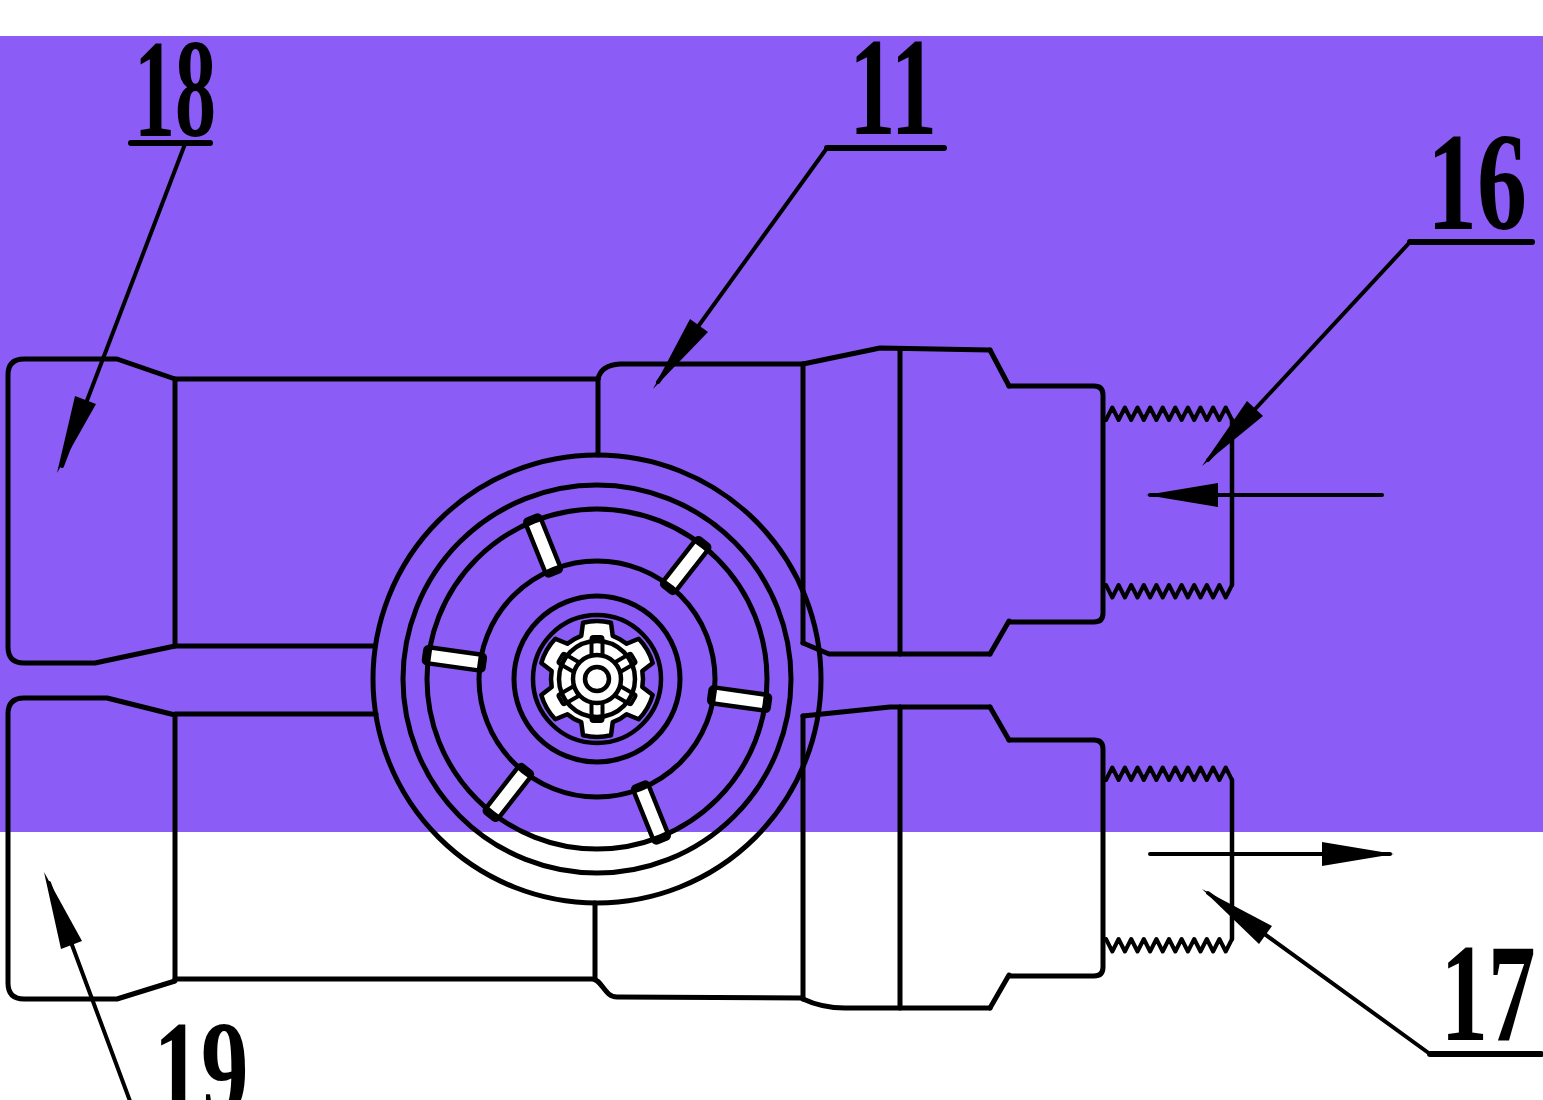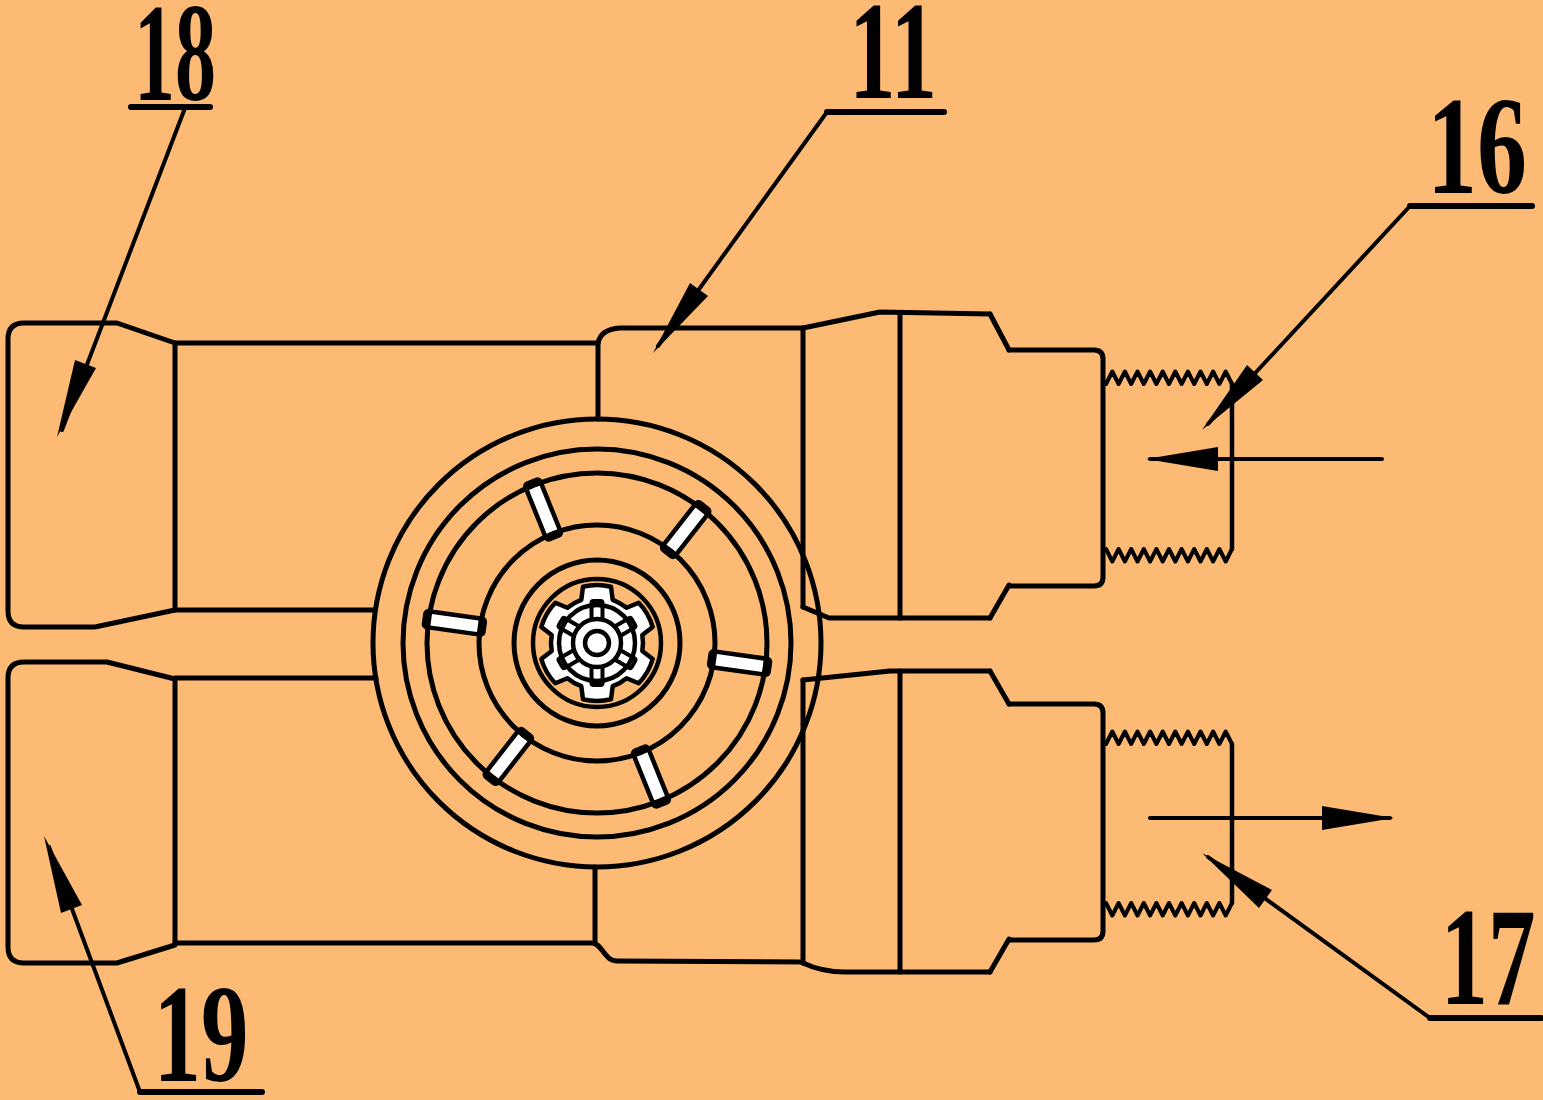--- a/index.html
+++ b/index.html
@@ -1,16 +1,16 @@
 <!DOCTYPE html>
 <html><head>
 <meta charset="utf-8">
 <style>
   html,body{margin:0;padding:0;background:#ffffff;width:1543px;height:1100px;overflow:hidden;}
-  .stage{position:relative;width:1543px;height:1100px;background:#fdba74;}
+  .stage{position:relative;width:1543px;height:796px;background:#8b5cf6;margin-top:36px;}
   svg{display:block;}
   .ref-num{font-family:"Liberation Serif","DejaVu Serif",serif;font-weight:bold;fill:#000;}
 </style>
 </head>
 <body>
 
 <div class="stage">
 <svg width="1543" height="1100" viewBox="0 0 1543 1100" xmlns="http://www.w3.org/2000/svg">
 
   <defs>

